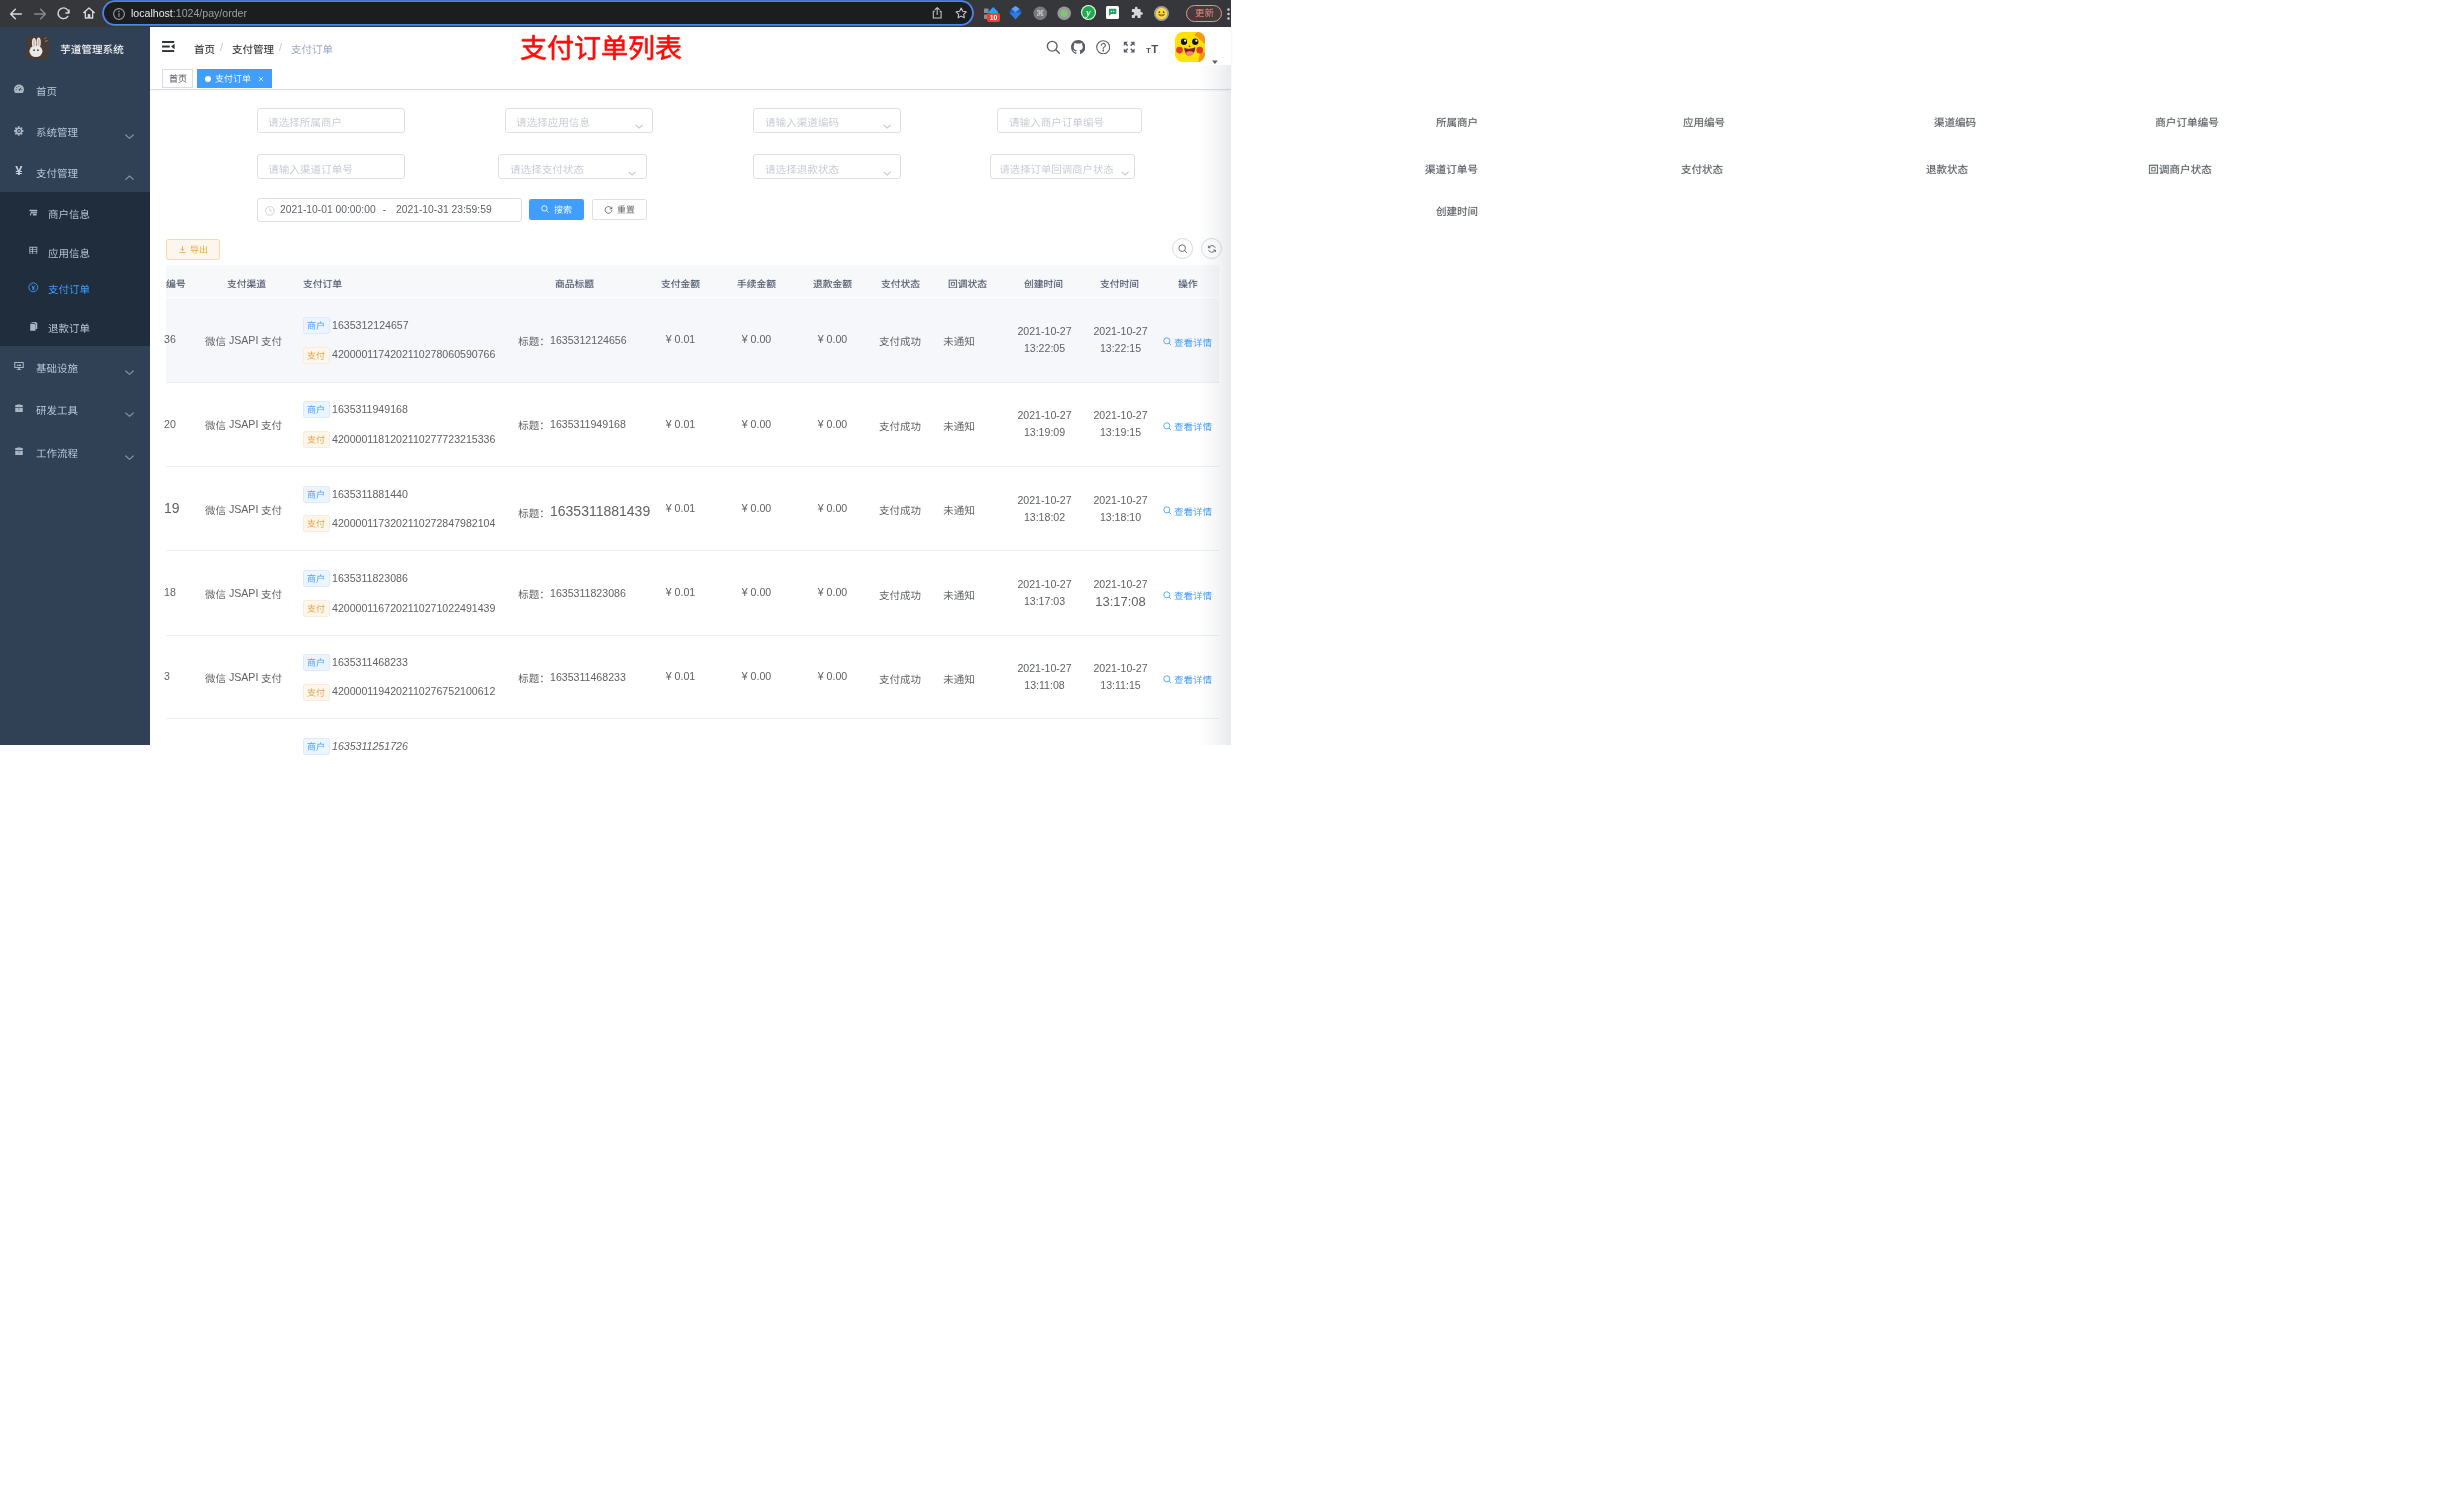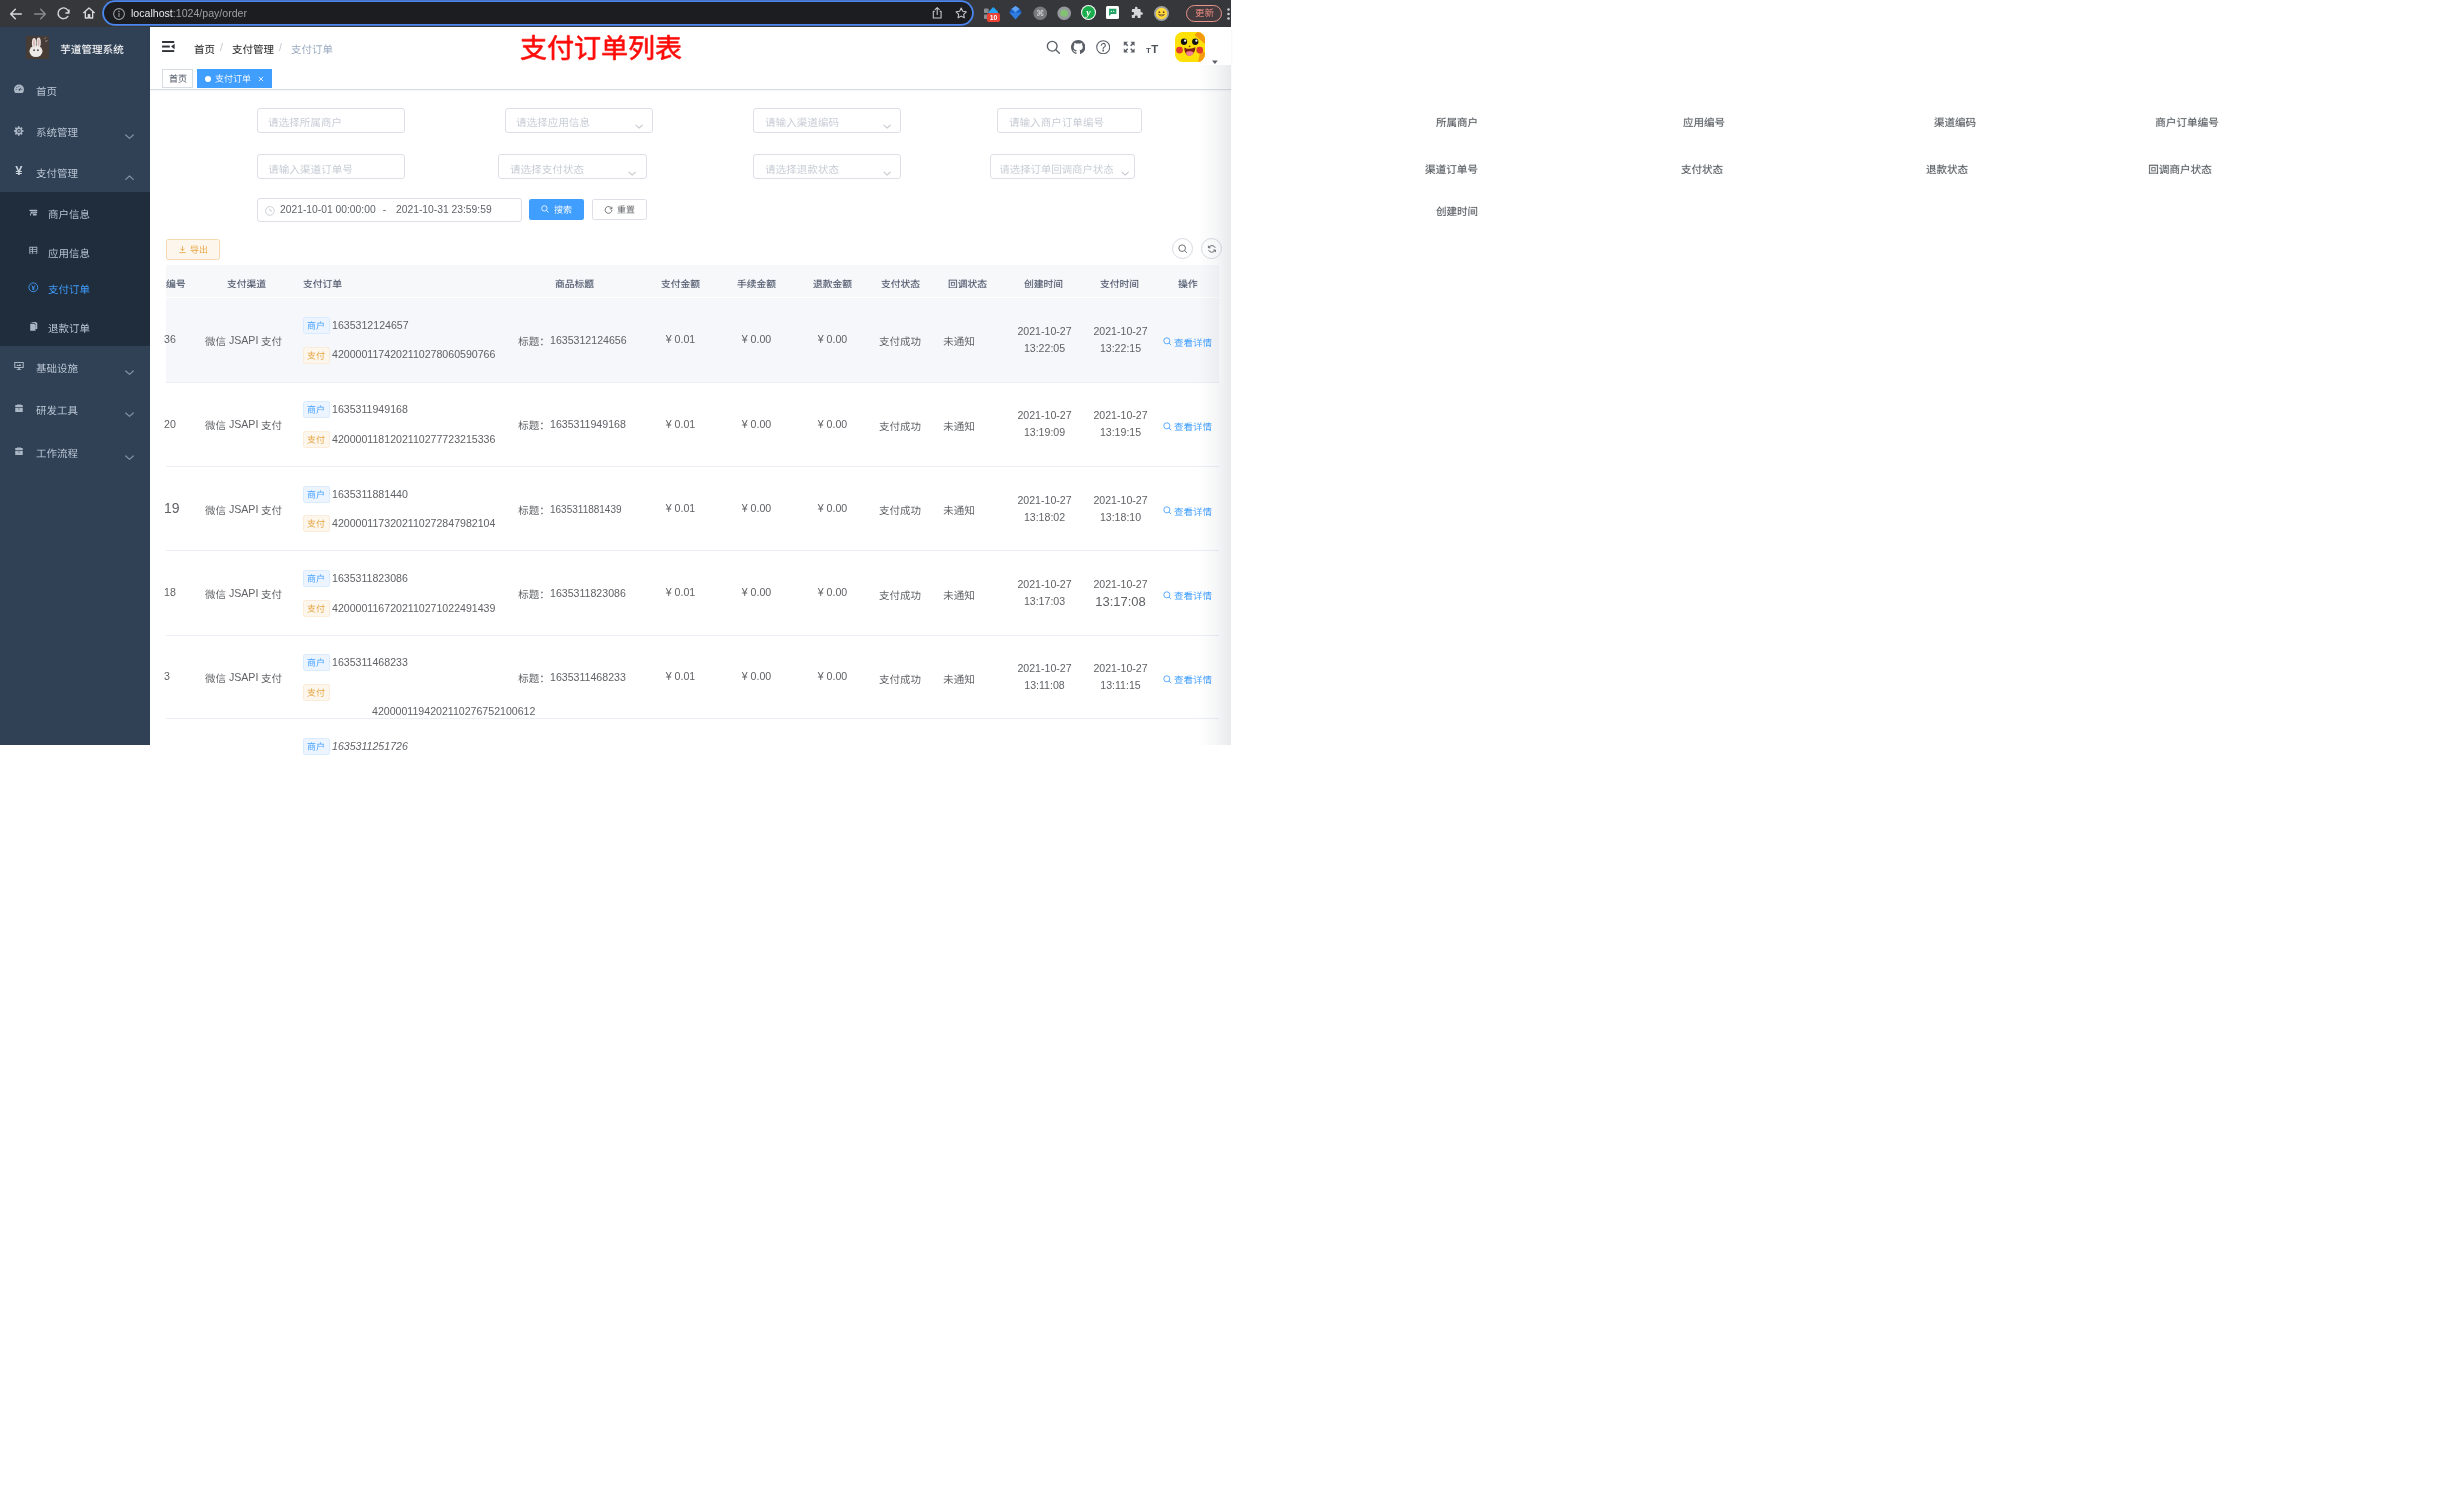--- a/index.html
+++ b/index.html
@@ -839,21 +839,21 @@
 <div style="position:absolute;left:332px;top:487px;font-size:10.6px;color:#606266;height:15px;line-height:15px;white-space:nowrap;">1635311881440</div>
 <div style="position:absolute;left:303px;top:515px;">
     <div style="width:26.5px;height:16.7px;background:#fdf6ec;border:0.8px solid #faecd8;border-radius:2.3px;display:flex;align-items:center;justify-content:center;color:#e6a23c;box-sizing:border-box">
       <svg class="hz" width="18" height="9" viewBox="0 0 2000 1000">
         <use href="#u652F" x="0" y="880"></use>
         <use href="#u4ED8" x="1000" y="880"></use>
       </svg>
     </div>
   </div>
 <div style="position:absolute;left:332px;top:516px;font-size:10.6px;color:#606266;height:15px;line-height:15px;white-space:nowrap;">4200001173202110272847982104</div>
-<div style="position:absolute;left:518px;top:503px;"><span style="color:#606266;font-size:10px"><svg class="hz" width="32" height="10.6" viewBox="0 0 3000 1000">
+<div style="position:absolute;left:518px;top:503px;"><span style="color:#606266;font-size:14px"><svg class="hz" width="32" height="10.6" viewBox="0 0 3000 1000">
         <use href="#u6807" x="0" y="880"></use>
         <use href="#u9898" x="1000" y="880"></use>
         <use href="#uFF1A" x="2000" y="880"></use>
       </svg><span style="vertical-align:1.1px">1635311881439</span></span></div>
 <div style="position:absolute;left:226px;top:501px;font-size:10.6px;color:#606266;height:15px;line-height:15px;white-space:nowrap;width:909px;text-align:center;">¥ 0.01</div>
 <div style="position:absolute;left:302px;top:501px;font-size:10.6px;color:#606266;height:15px;line-height:15px;white-space:nowrap;width:909px;text-align:center;">¥ 0.00</div>
 <div style="position:absolute;left:378px;top:501px;font-size:10.6px;color:#606266;height:15px;line-height:15px;white-space:nowrap;width:909px;text-align:center;">¥ 0.00</div>
 <div style="position:absolute;left:879px;top:503px;color:#606266;height:10.6px;"><svg class="hz" width="42" height="10.6" viewBox="0 0 4000 1000">
       <use href="#u652F" x="0" y="880"></use>
       <use href="#u4ED8" x="1000" y="880"></use>
@@ -956,21 +956,21 @@
   </div>
 <div style="position:absolute;left:332px;top:655px;font-size:10.6px;color:#606266;height:15px;line-height:15px;white-space:nowrap;">1635311468233</div>
 <div style="position:absolute;left:303px;top:684px;">
     <div style="width:26.5px;height:16.7px;background:#fdf6ec;border:0.8px solid #faecd8;border-radius:2.3px;display:flex;align-items:center;justify-content:center;color:#e6a23c;box-sizing:border-box">
       <svg class="hz" width="18" height="9" viewBox="0 0 2000 1000">
         <use href="#u652F" x="0" y="880"></use>
         <use href="#u4ED8" x="1000" y="880"></use>
       </svg>
     </div>
   </div>
-<div style="position:absolute;left:332px;top:704px;font-size:10.6px;color:#606266;height:15px;line-height:15px;white-space:nowrap;margin-left:40px;">4200001194202110276752100612</div>
+<div style="position:absolute;left:332px;top:684px;font-size:10.6px;color:#606266;height:15px;line-height:15px;white-space:nowrap;">4200001194202110276752100612</div>
 <div style="position:absolute;left:518px;top:671px;"><span style="color:#606266;font-size:10.6px"><svg class="hz" width="32" height="10.6" viewBox="0 0 3000 1000">
         <use href="#u6807" x="0" y="880"></use>
         <use href="#u9898" x="1000" y="880"></use>
         <use href="#uFF1A" x="2000" y="880"></use>
       </svg><span style="vertical-align:1.1px">1635311468233</span></span></div>
 <div style="position:absolute;left:226px;top:669px;font-size:10.6px;color:#606266;height:15px;line-height:15px;white-space:nowrap;width:909px;text-align:center;">¥ 0.01</div>
 <div style="position:absolute;left:302px;top:669px;font-size:10.6px;color:#606266;height:15px;line-height:15px;white-space:nowrap;width:909px;text-align:center;">¥ 0.00</div>
 <div style="position:absolute;left:378px;top:669px;font-size:10.6px;color:#606266;height:15px;line-height:15px;white-space:nowrap;width:909px;text-align:center;">¥ 0.00</div>
 <div style="position:absolute;left:879px;top:672px;color:#606266;height:10.6px;"><svg class="hz" width="42" height="10.6" viewBox="0 0 4000 1000">
       <use href="#u652F" x="0" y="880"></use>

